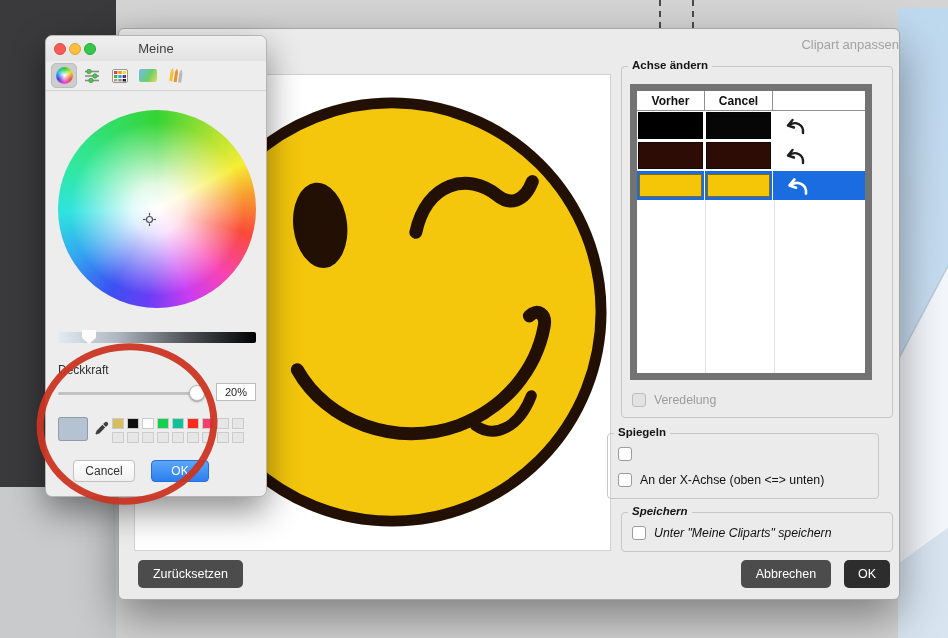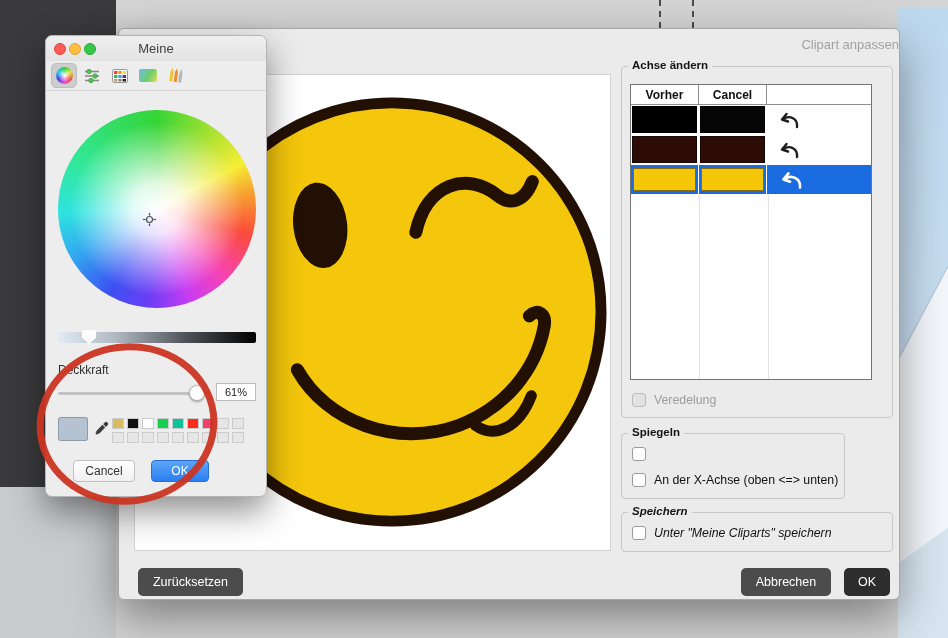--- a/index.html
+++ b/index.html
@@ -20,25 +20,25 @@
   .dialog-title { left:0; top:8px; width:100%; text-align:right; font-size:13px; color:#a2a2a2; }
   .clipart-box { left:15px; top:45px; width:477px; height:477px; background:#fff; border:1px solid #d2d2d2; }
   .clipart-box svg { width:100%; height:100%; display:block; }
   .smiley path { fill:none; stroke:#231005; stroke-linecap:round; }
   .smiley .eye { fill:#231005; }
 
   .group { position:absolute; border:1px solid #c6c6c6; border-radius:4px; }
   .group-label { position:absolute; top:-8px; left:6px; background:#ebebeb; padding:0 4px;
                  font-size:11.5px; font-weight:bold; color:#141414; }
   .group-colors { left:502px; top:37px; width:272px; height:352px; }
-  .group-mirror { left:502px; top:404px; width:224px; height:66px; }
+  .group-mirror { left:488px; top:404px; width:272px; height:66px; }
   .group-save   { left:502px; top:483px; width:272px; height:40px;font-style:italic; }
 
   .color-table { position:absolute; left:8px; top:17px; width:242px; height:296px;
-                 background:#fff; border:1px solid #737373; overflow:hidden; }
+                 background:#fff; border:7px solid #737373; overflow:hidden; }
   .col-line { position:absolute; top:0; bottom:0; width:1px; background:#e3e3e3; }
   .col-line.c1 { left:68px; } .col-line.c2 { left:137px; }
   .thead { position:relative; display:flex; height:20px; background:#fff; border-bottom:1px solid #8f8f8f; }
   .th { width:68px; text-align:center; font-weight:bold; font-size:12px; line-height:20px;
         border-right:1px solid #8f8f8f; color:#111; }
   .th.last { flex:1; border-right:none; }
   .crow { position:relative; display:flex; height:30px; background:#fff; border-bottom:1px solid #fff; }
   .crow .cell { width:68px; padding:1px; border-right:1px solid #fff; }
   .crow .swatch { width:100%; height:100%; border:1px solid rgba(0,0,0,.45); }
   .crow.selected { background:#1b6be1; }
@@ -46,21 +46,21 @@
   .undo-cell { flex:1; display:flex; align-items:center; padding-left:7px; background:transparent; border:none; }
   .undo-icon path { fill:none; stroke:#1d1d1d; stroke-width:2.4; stroke-linecap:round; stroke-linejoin:round; }
   .crow.selected .undo-icon path { stroke:#fff; }
 
   .cb { position:absolute; width:14px; height:14px; background:#fff; border:1px solid #9b9b9b; border-radius:3px; }
   .cb.disabled { background:#e2e2e2; border-color:#bdbdbd; }
   .cb-label { position:absolute; font-size:12.3px; color:#111; white-space:nowrap; }
   .cb-label.disabled { color:#9c9c9c; }
 
   .btn-dark { position:absolute; height:28px; border:none; border-radius:5px; background:#4c4c4c;
-              color:#fff; font-size:12.5px; font-family:inherit; cursor:default;margin-top:8px; }
+              color:#fff; font-size:12.5px; font-family:inherit; cursor:default; }
   #btn-reset { left:19px; top:531px; width:105px; }
   #btn-abbrechen { left:622px; top:531px; width:90px; }
   #btn-dialog-ok { left:725px; top:531px; width:46px; background:#2d2d2d; }
 
   
   .panel { left:45px; top:35px; width:222px; height:462px; background:#ededed; border:1px solid #b5b5b5;
            border-radius:7px; box-shadow:0 14px 34px rgba(0,0,0,.45); z-index:50; }
   .titlebar { position:absolute; left:0; top:0; right:0; height:25px; border-radius:7px 7px 0 0;
               background:linear-gradient(#efefef,#e3e3e3); }
   .light { position:absolute; top:7px; width:12px; height:12px; border-radius:50%; }
@@ -286,21 +286,21 @@
         </g>
       </svg>
     </div>
 
     <div class="abs bright-bar"></div>
     <div class="abs bright-thumb"></div>
 
     <div class="abs opacity-label">Deckkraft</div>
     <div class="abs op-track"></div>
     <div class="abs op-knob"></div>
-    <div class="abs op-value">61%</div>
+    <div class="abs op-value">20%</div>
 
     <div class="abs cur-swatch" style="background: rgb(180, 194, 210);"></div>
     <div class="abs dropper">
       <svg width="16" height="16" viewBox="0 0 16 16">
         <g fill="#3d3d3d">
           <path d="M13.6,2.4 a2,2 0 0 1 0,2.8 l-1.7,1.7 -2.8,-2.8 1.7,-1.7 a2,2 0 0 1 2.8,0 z"></path>
           <path d="M8.4,4.8 L11.2,7.6 5.6,13.2 c-0.5,0.5 -1.2,0.7 -1.9,0.5 l-1,1 -1.4,-1.4 1,-1 c-0.2,-0.7 0,-1.4 0.5,-1.9 z"></path>
         </g>
       </svg>
     </div>

